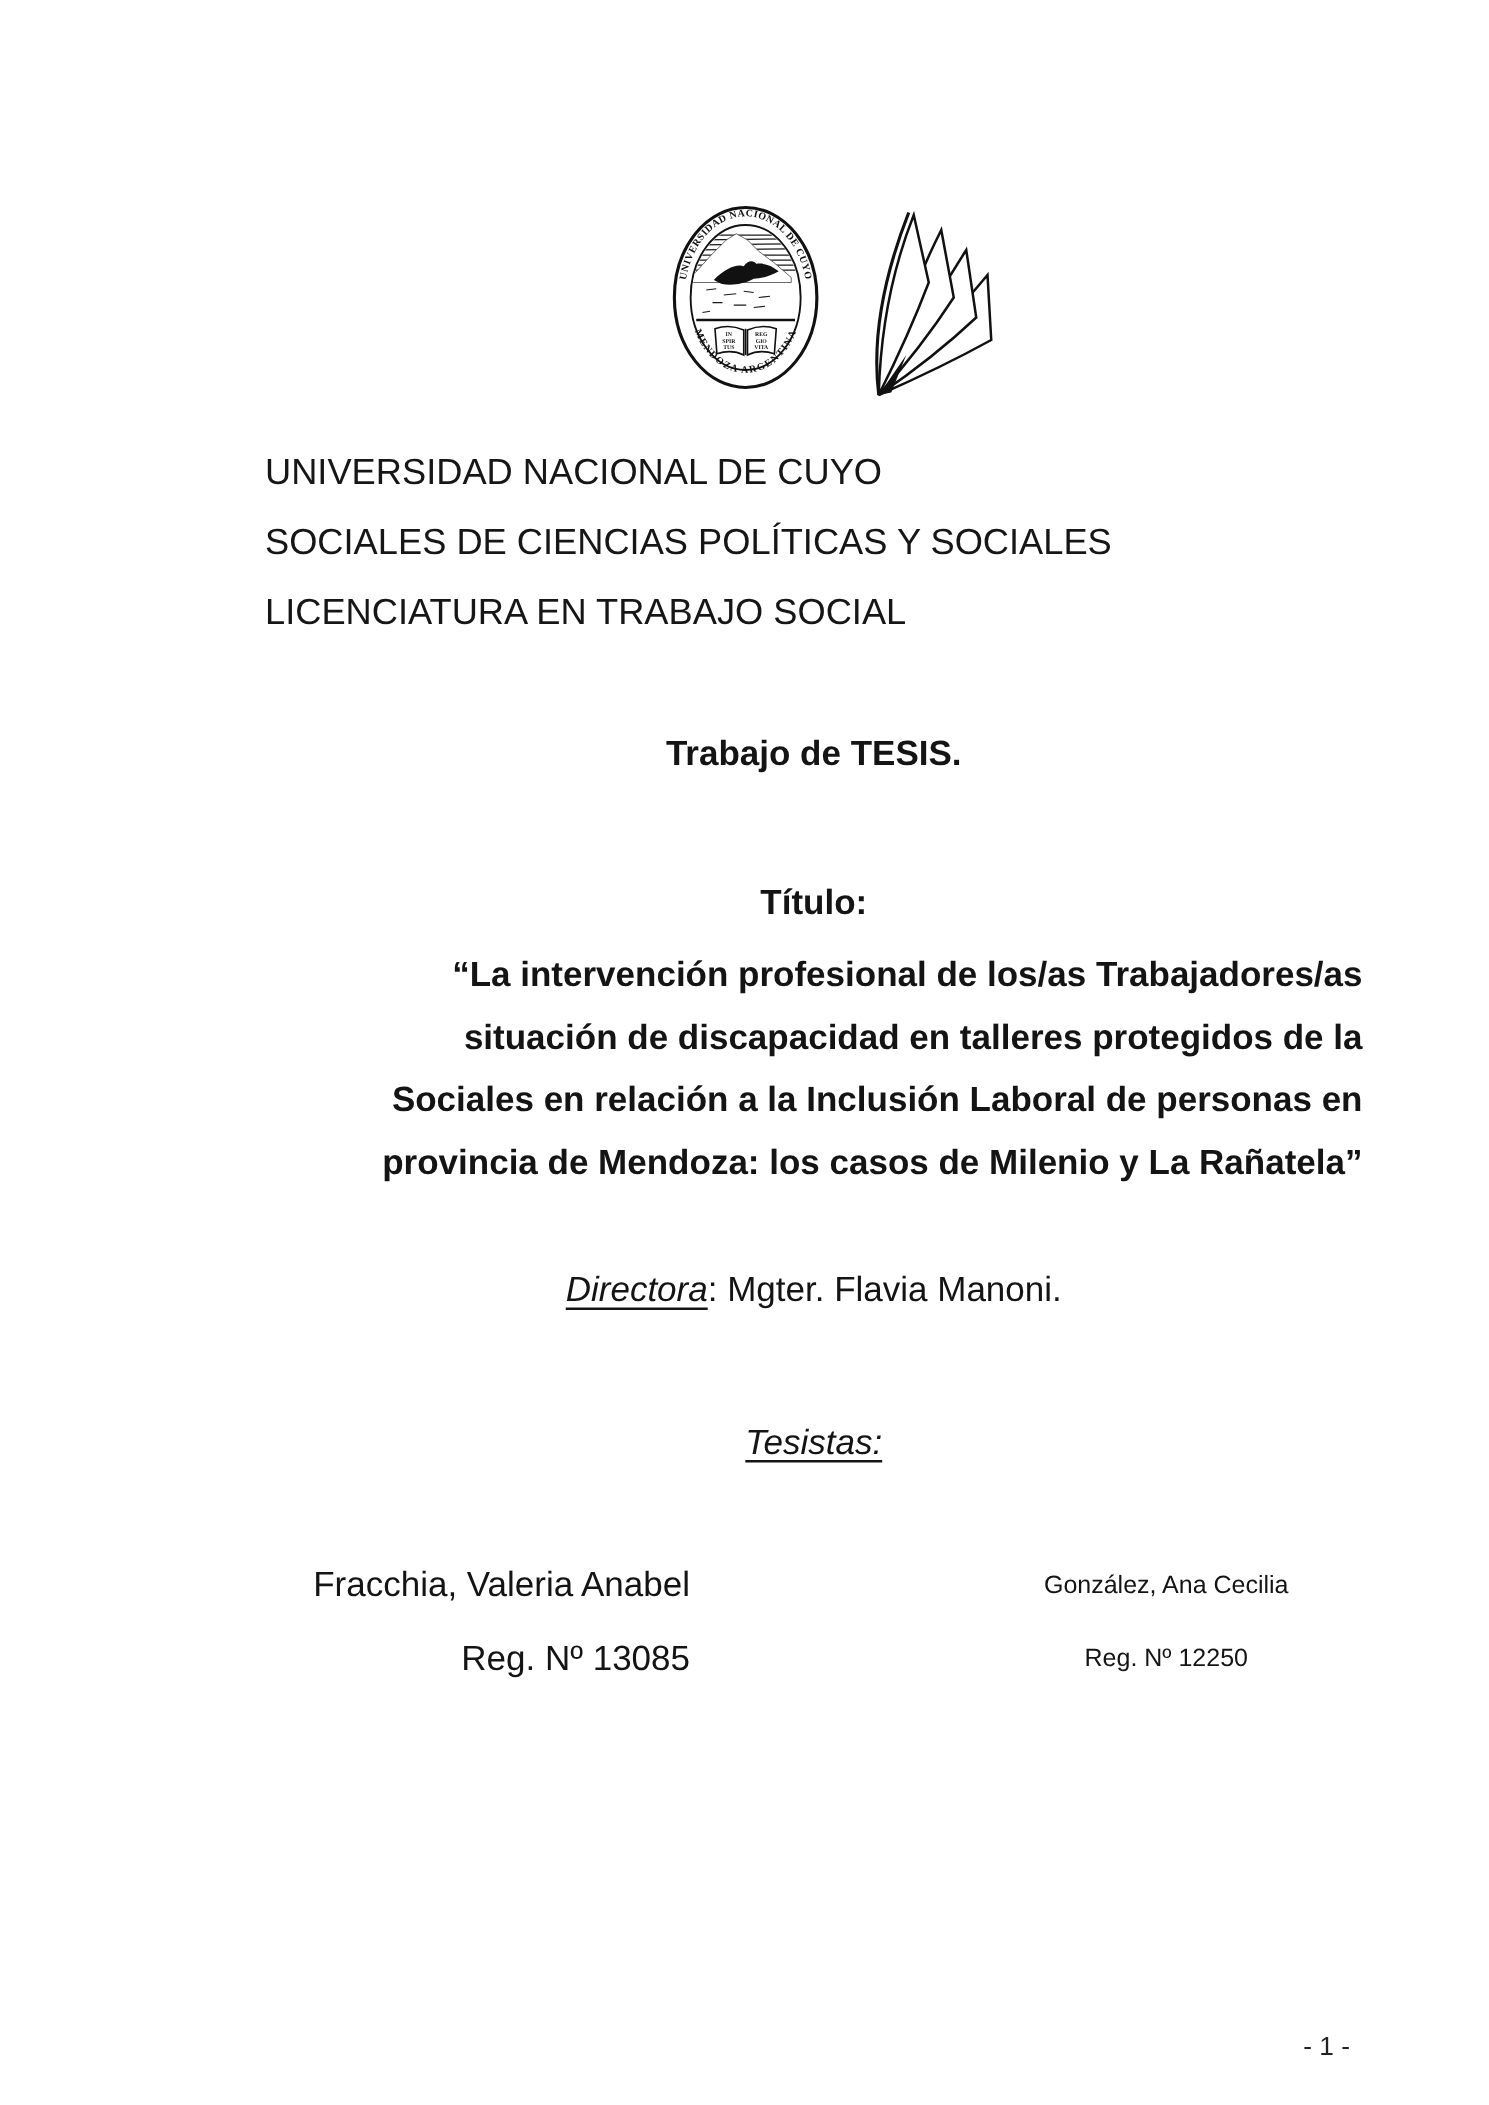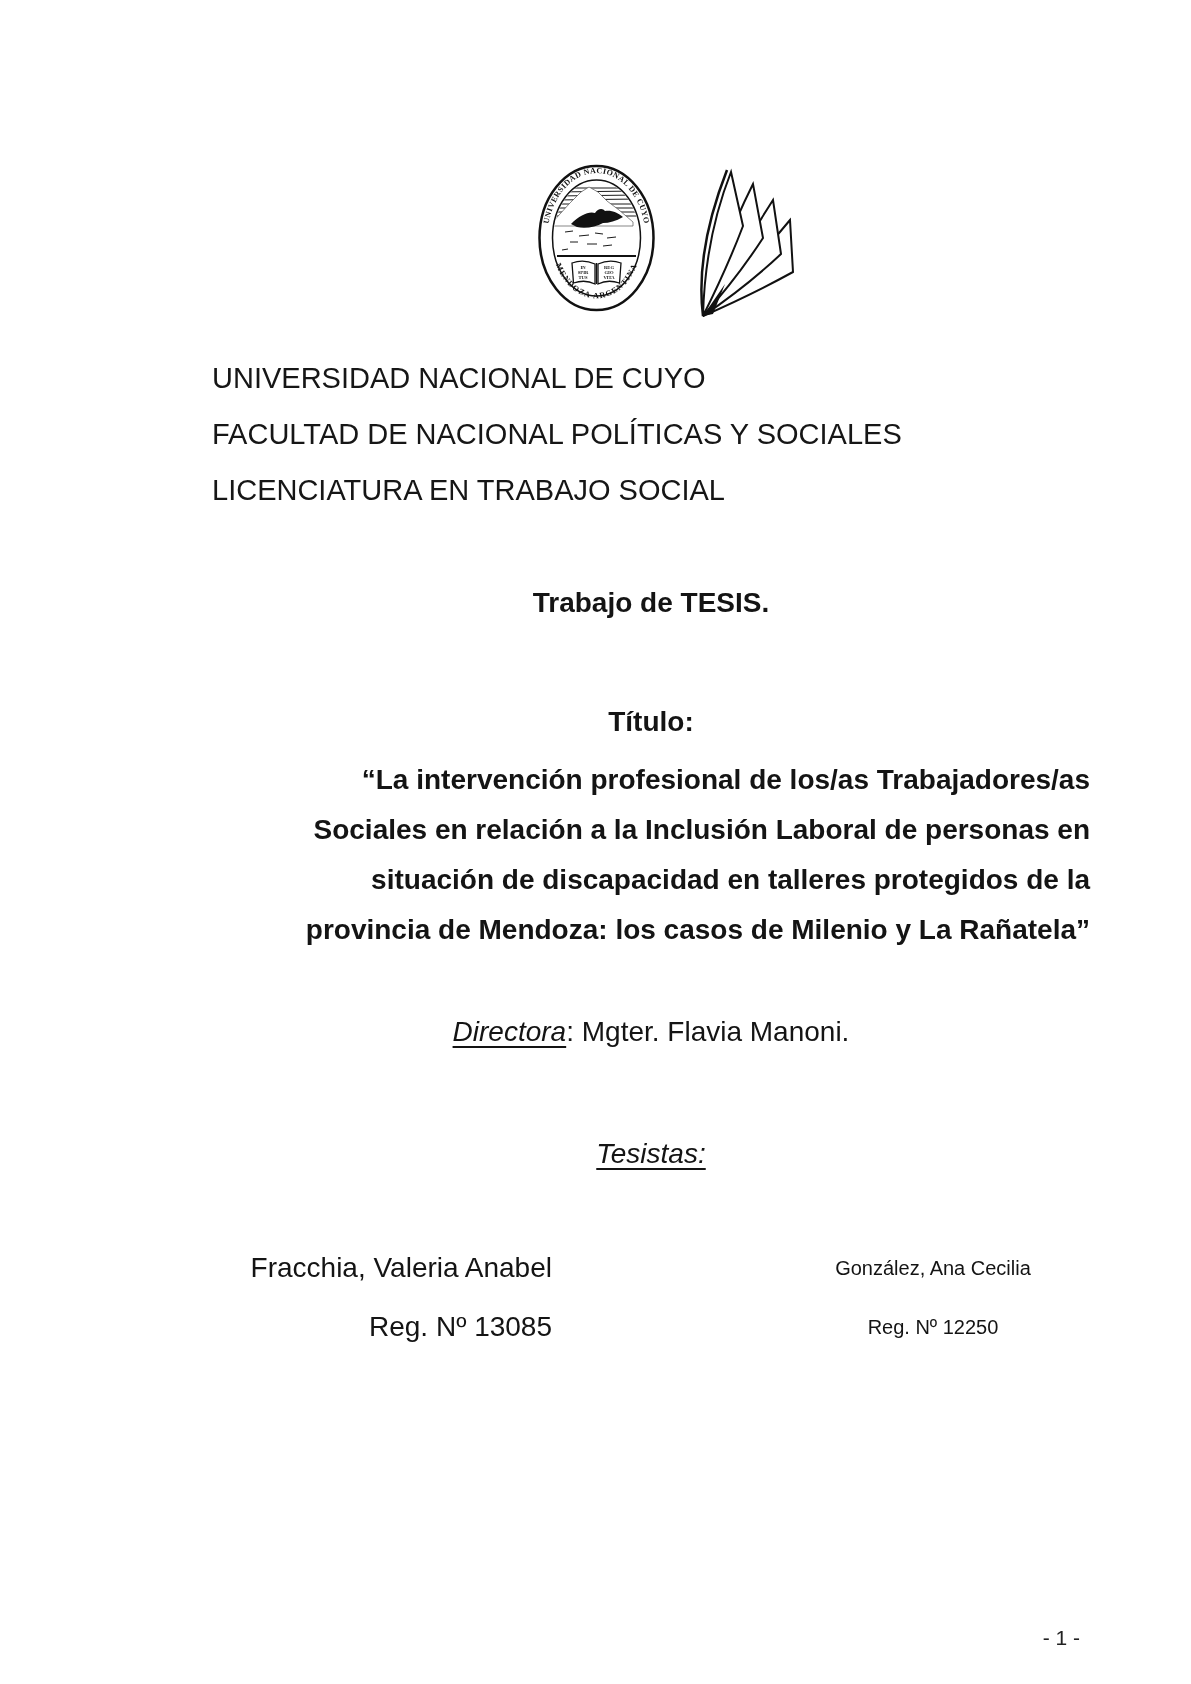--- a/index.html
+++ b/index.html
@@ -121,32 +121,32 @@
       <path d="M 12,148 Q 44,92 82,32 L 90,86 Q 56,118 12,148 Z" fill="#ffffff" stroke="#111" stroke-width="2"></path>
       <path d="M 12,148 Q 30,80 62,16 L 72,70 Q 46,110 12,148 Z" fill="#ffffff" stroke="#111" stroke-width="2"></path>
       <path d="M 12,148 Q 14,70 40,4 L 52,58 Q 36,100 12,148 Z" fill="#ffffff" stroke="#111" stroke-width="2"></path>
     </g>
     <path d="M 12,148 Q 4,84 36,2" fill="none" stroke="#111" stroke-width="2.5"></path>
     <path d="M 12,148 L 34,116 L 22,146 Z" fill="#111"></path>
   </svg>
 
   <div class="abs header-block">
     <div>UNIVERSIDAD NACIONAL DE CUYO</div>
-    <div>FACULTAD DE NACIONAL POLÍTICAS Y SOCIALES</div>
+    <div>SOCIALES DE CIENCIAS POLÍTICAS Y SOCIALES</div>
     <div>LICENCIATURA EN TRABAJO SOCIAL</div>
   </div>
 
   <div class="abs center-line bold" style="top:586px;">Trabajo de TESIS.</div>
 
   <div class="abs center-line bold" style="top:705px;">Título:</div>
 
   <div class="abs title-lines" style="top:755px;">
     <div>“La intervención profesional de los/as Trabajadores/as</div>
+    <div>situación de discapacidad en talleres protegidos de la</div>
     <div>Sociales en relación a la Inclusión Laboral de personas en</div>
-    <div>situación de discapacidad en talleres protegidos de la</div>
     <div>provincia de Mendoza: los casos de Milenio y La Rañatela”</div>
   </div>
 
   <div class="abs center-line" style="top:1015px;">
     <span class="u">Directora</span><span>: Mgter. Flavia Manoni.</span>
   </div>
 
   <div class="abs center-line" style="top:1137px;">
     <span class="u">Tesistas:</span>
   </div>

